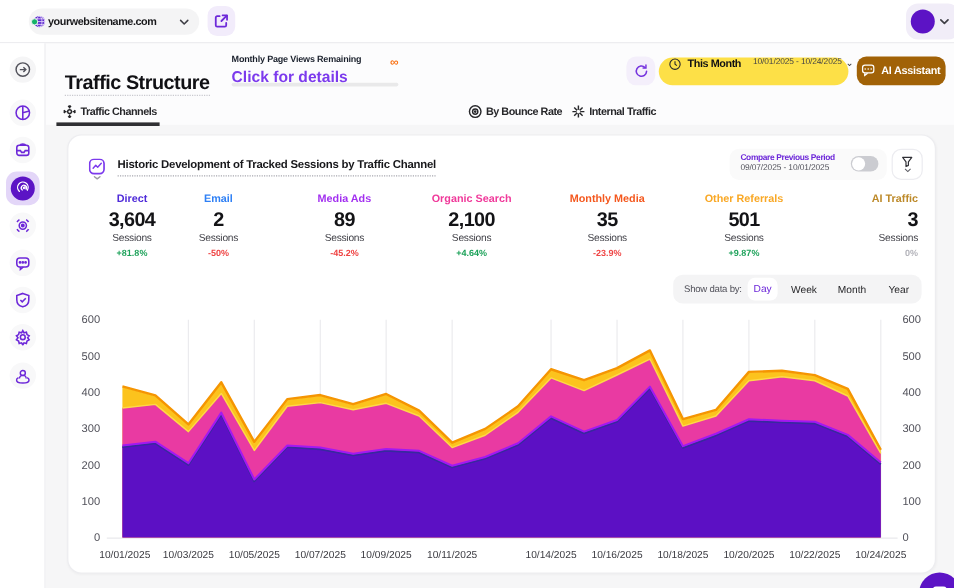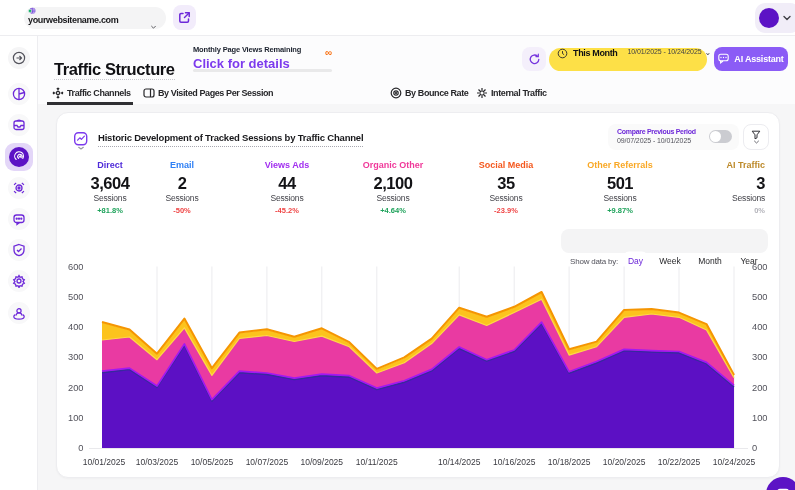--- a/index.html
+++ b/index.html
@@ -1,21 +1,21 @@
 <!DOCTYPE html>
 <html><head>
 <meta charset="utf-8">
 <style>
   * { margin:0; padding:0; box-sizing:border-box; }
   html,body { width:795px; height:490px; overflow:hidden; font-family:"Liberation Sans", sans-serif; }
   #app { position:relative; width:795px; height:490px; background:#f6f6f7; }
   .abs { position:absolute; }
   
   #topbar { left:0; top:0; width:795px; height:36px; background:#fff; border-bottom:1px solid #ededf0; }
-  #sitepill { left:24px; top:7px; width:142px; height:22px; background:#f4f4f5; border-radius:11px; display:flex; align-items:flex-start; padding:0 8px 0 2px;flex-direction:column; }
+  #sitepill { left:24px; top:7px; width:142px; height:22px; background:#f4f4f5; border-radius:11px; display:flex; align-items:center; padding:0 8px 0 2px; }
   #sitepill .txt { font-size:9px; font-weight:bold; letter-spacing:-0.35px; color:#18181b; white-space:nowrap; }
   #extbtn { left:173px; top:5px; width:23px; height:25px; background:#f2ecfb; border-radius:8px; display:flex; align-items:center; justify-content:center; }
   #avgroup { left:755px; top:3px; width:45px; height:30px; background:#f1edf8; border-radius:10px; display:flex; align-items:center; padding-left:4px; }
   #avgroup .circle { width:20px; height:20px; border-radius:50%; background:#5c13c5; }
   
   #sidebar { left:0; top:36px; width:38px; height:454px; background:#fff; border-right:1px solid #ededf0; }
   .sicon { position:absolute; left:8px; width:22px; height:22px; border-radius:8px; display:flex; align-items:center; justify-content:center; background:#f8f8f9; }
   .sicon.round { border-radius:50%; }
   .sicon.active { left:5px; width:28px; height:28px; background:#e3d6f8; border-radius:9px; box-shadow:none; }
   .sicon.active .disc { width:20px; height:20px; border-radius:50%; background:#5c13c5; display:flex; align-items:center; justify-content:center; }
@@ -25,21 +25,21 @@
   #mpv { left:193px; top:45px; font-size:7.5px; font-weight:bold; letter-spacing:-0.15px; color:#1a202c; }
   #mpvlink { left:193px; top:56px; font-size:13px; font-weight:bold; color:#7c3aed; }
   #mpvbar { left:193px; top:68.5px; width:139px; height:3.5px; background:#e9e9ea; border-radius:2px; }
   #inf { left:325px; top:47px; color:#f97316; font-size:10px; font-weight:bold; }
   #refreshbtn { left:522px; top:47px; width:24px; height:24px; background:#f4effb; border-radius:8px; display:flex; align-items:center; justify-content:center; }
   #datepill { left:549px; top:48px; width:158px; height:23px; background:#fde047; border-radius:12px; display:flex; padding:0 8px; }
   #datepill svg { flex:none; }
   #datepill .tm { font-size:9px; font-weight:bold; letter-spacing:-0.35px; color:#101014; margin-left:5px; white-space:nowrap; }
   #datepill .dr { font-size:7px; letter-spacing:-0.1px; color:#3f3f46; margin-left:10px; white-space:nowrap; }
   #datepill .chev { font-size:8px; color:#3f3f46; margin-left:3px; }
-  #aibtn { left:714px; top:46.5px; width:74px; height:24.5px; background:#8b5cf6; border-radius:8px; display:flex; align-items:center; justify-content:center; }
+  #aibtn { left:714px; top:46.5px; width:74px; height:24.5px; background:#a16207; border-radius:8px; display:flex; align-items:center; justify-content:center; }
   #aibtn span { color:#fff; font-size:9px; font-weight:bold; letter-spacing:-0.2px; margin-left:5px; white-space:nowrap; }
   
   #tabs { left:38px; top:82px; width:757px; height:22px; }
   .tab { position:absolute; top:0; height:21px; display:flex; align-items:center; font-size:9px; font-weight:bold; letter-spacing:-0.4px; color:#27272a; white-space:nowrap; }
   .tab svg { margin-right:3px; }
   #tabline { left:47px; top:102px; width:86px; height:2.5px; background:#2f2f33; }
   
   #card { left:56px; top:112px; width:724px; height:366px; background:#fff; border-radius:12px; border:1px solid #ededf0; box-shadow:0 1px 2px rgba(0,0,0,0.03); }
   #cardicon { left:74px; top:132px; }
   #cardtitle { left:98px; top:131.5px; font-size:9.5px; font-weight:bold; letter-spacing:-0.2px; color:#18181b; border-bottom:1px dotted #a8a8b0; padding-bottom:3.5px; white-space:nowrap; }
@@ -53,21 +53,21 @@
   .stat { position:absolute; top:160.5px; text-align:center; line-height:1; }
   .stat .name { font-size:9px; font-weight:bold; }
   .stat .val { font-size:16.5px; font-weight:bold; letter-spacing:-0.5px; color:#131316; margin-top:5.5px; }
   .stat .ses { font-size:8.5px; letter-spacing:-0.2px; color:#3f3f46; margin-top:2.5px; }
   .stat .pct { font-size:7.5px; font-weight:bold; margin-top:4px; }
   .green { color:#1da25a; }
   .red { color:#ef4444; }
   .gray { color:#b3b3ba; }
   
   #showdata { left:561px; top:229px; width:207px; height:24px; background:#f4f4f5; border-radius:8px; }
-  #showdata span { position:absolute; top:50%; transform:translateY(-50%); white-space:nowrap;margin-top:20px; }
+  #showdata span { position:absolute; top:50%; transform:translateY(-50%); white-space:nowrap; }
   #showdata .lbl { left:9px; color:#52525b; font-size:8px; letter-spacing:-0.2px; }
   #showdata .day { left:62px; width:25px; height:19px; background:#fff; color:#6d28d9; font-weight:normal; font-size:8.5px; border-radius:6px; text-align:center; line-height:19px; }
   #showdata .w1 { left:98px; width:22px; text-align:center; color:#27272a; font-size:8.5px; }
   #showdata .w2 { left:137px; width:24px; text-align:center; color:#27272a; font-size:8.5px; }
   #showdata .w3 { left:178px; width:20px; text-align:center; color:#27272a; font-size:8.5px; }
 </style>
 </head>
 <body>
 <div id="app">
 
@@ -194,27 +194,20 @@
   </div>
 
   <div class="abs" id="tabs">
     <div class="tab" style="left:14px;">
       <svg width="12" height="12" viewBox="0 0 12 12" fill="none" stroke="#27272a" stroke-width="1.2">
           <circle cx="6" cy="6" r="1.6"></circle>
           <path d="M6 1 v2.5 M6 8.5 V11 M1 6 h2.5 M8.5 6 H11 M6 1 l-1.2 1.2 M6 1 l1.2 1.2 M6 11 l-1.2-1.2 M6 11 l1.2-1.2 M1 6 l1.2-1.2 M1 6 l1.2 1.2 M11 6 l-1.2-1.2 M11 6 l-1.2 1.2"></path>
         </svg>
       Traffic Channels
     </div>
-    <div class="tab" style="left:105px;">
-      <svg width="12" height="12" viewBox="0 0 12 12" fill="none" stroke="#27272a" stroke-width="1.2">
-          <rect x="1" y="2" width="10" height="8" rx="2"></rect>
-          <path d="M7.5 2 v8"></path>
-        </svg>
-      By Visited Pages Per Session
-    </div>
     <div class="tab" style="left:352px;">
       <svg width="12" height="12" viewBox="0 0 12 12" fill="none" stroke="#27272a" stroke-width="1.2">
           <circle cx="6" cy="6" r="4.8"></circle>
           <circle cx="6" cy="6" r="2.2"></circle>
           <circle cx="6" cy="6" r="0.5" fill="#27272a"></circle>
         </svg>
       By Bounce Rate
     </div>
     <div class="tab" style="left:438px;">
       <svg width="12" height="12" viewBox="0 0 12 12" fill="none" stroke="#27272a" stroke-width="1.2">
@@ -256,33 +249,33 @@
       <div class="ses">Sessions</div>
       <div class="pct green">+81.8%</div>
     </div>
   <div class="stat" style="left:142px; width:80px;">
       <div class="name" style="color:#2f80f5;">Email</div>
       <div class="val">2</div>
       <div class="ses">Sessions</div>
       <div class="pct red">-50%</div>
     </div>
   <div class="stat" style="left:247px; width:80px;">
-      <div class="name" style="color:#a22ff0;">Views Ads</div>
-      <div class="val">44</div>
+      <div class="name" style="color:#a22ff0;">Media Ads</div>
+      <div class="val">89</div>
       <div class="ses">Sessions</div>
       <div class="pct red">-45.2%</div>
     </div>
   <div class="stat" style="left:343px; width:100px;">
-      <div class="name" style="color:#f0399a;">Organic Other</div>
+      <div class="name" style="color:#f0399a;">Organic Search</div>
       <div class="val">2,100</div>
       <div class="ses">Sessions</div>
       <div class="pct green">+4.64%</div>
     </div>
   <div class="stat" style="left:461px; width:90px;">
-      <div class="name" style="color:#f4581e;">Social Media</div>
+      <div class="name" style="color:#f4581e;">Monthly Media</div>
       <div class="val">35</div>
       <div class="ses">Sessions</div>
       <div class="pct red">-23.9%</div>
     </div>
   <div class="stat" style="left:570px; width:100px;">
       <div class="name" style="color:#f9a825;">Other Referrals</div>
       <div class="val">501</div>
       <div class="ses">Sessions</div>
       <div class="pct green">+9.87%</div>
     </div>

